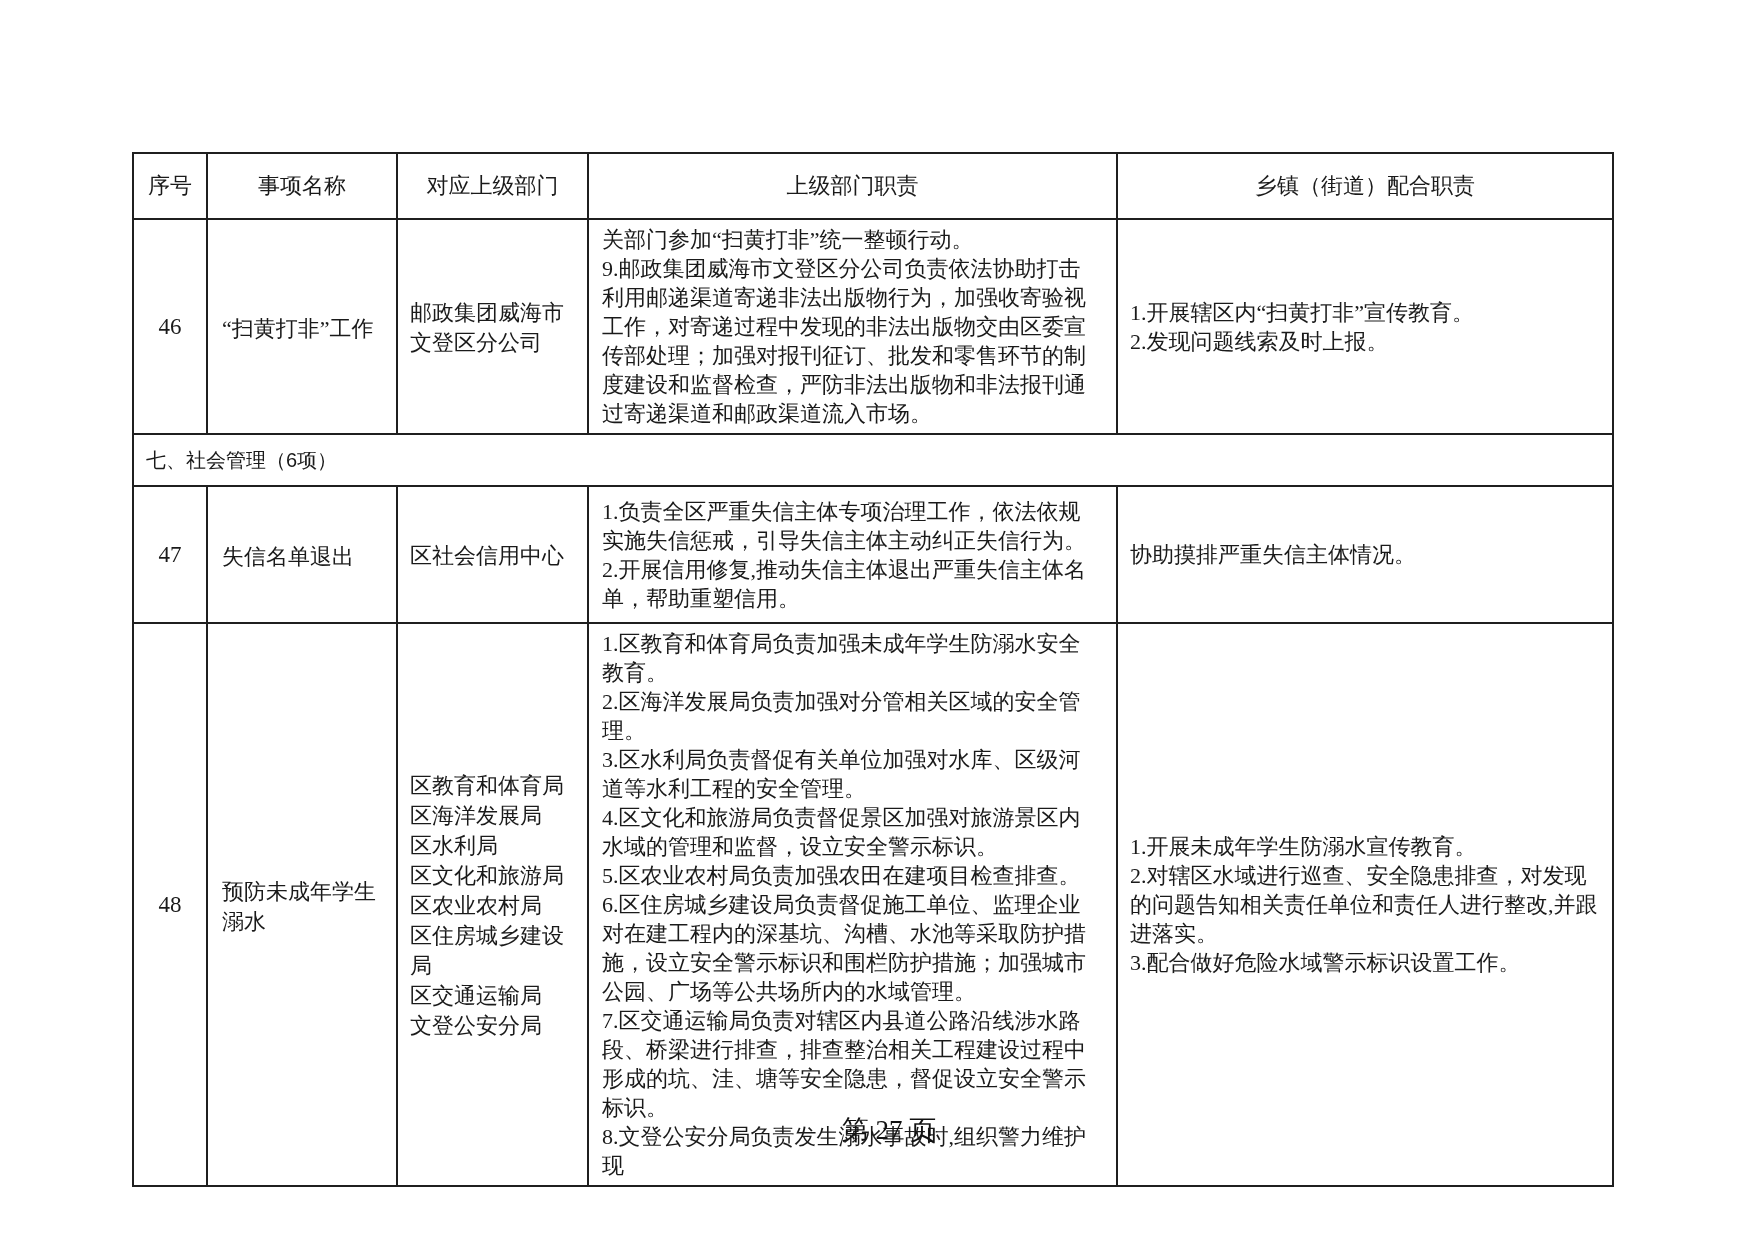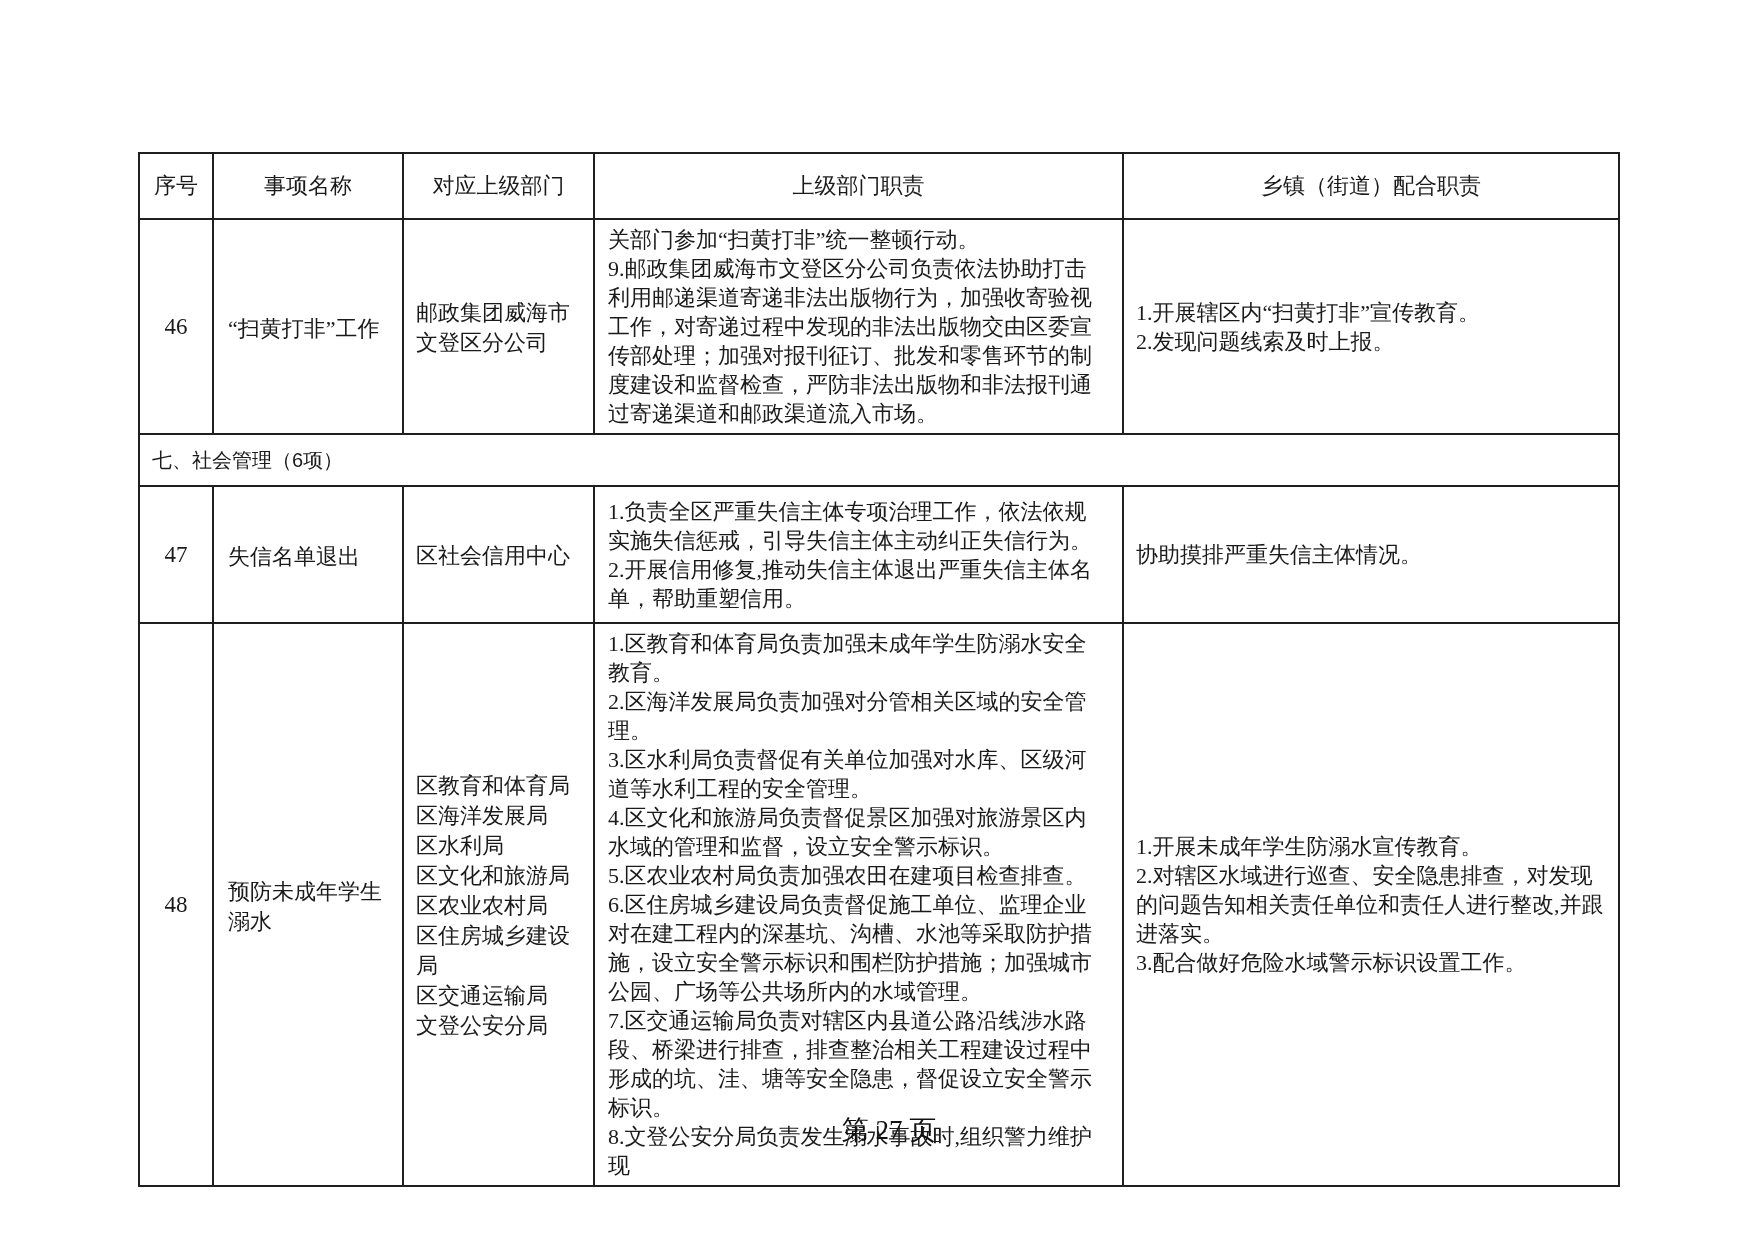--- a/index.html
+++ b/index.html
@@ -1,21 +1,21 @@
 <!DOCTYPE html>
 <html><head>
 <meta charset="utf-8">
 <style>
   html,body{margin:0;padding:0;}
   body{
     width:1754px;height:1240px;background:#ffffff;position:relative;
     font-family:"Liberation Serif","DejaVu Serif",serif;
     color:#1a1a1a;
   }
-  .doc-table-wrap{position:absolute;left:138px;top:152px;width:1480px;}
+  .doc-table-wrap{position:absolute;left:132px;top:152px;width:1480px;}
   table.doc{
     width:1480px;table-layout:fixed;border-collapse:collapse;
   }
   table.doc td,table.doc th{
     border:2px solid #1f1f1f;vertical-align:middle;overflow:hidden;
     font-weight:normal;
   }
   th.hdr{
     font-family:"Liberation Sans","DejaVu Sans",sans-serif;
     font-weight:bold;font-size:22px;text-align:center;height:62px;

